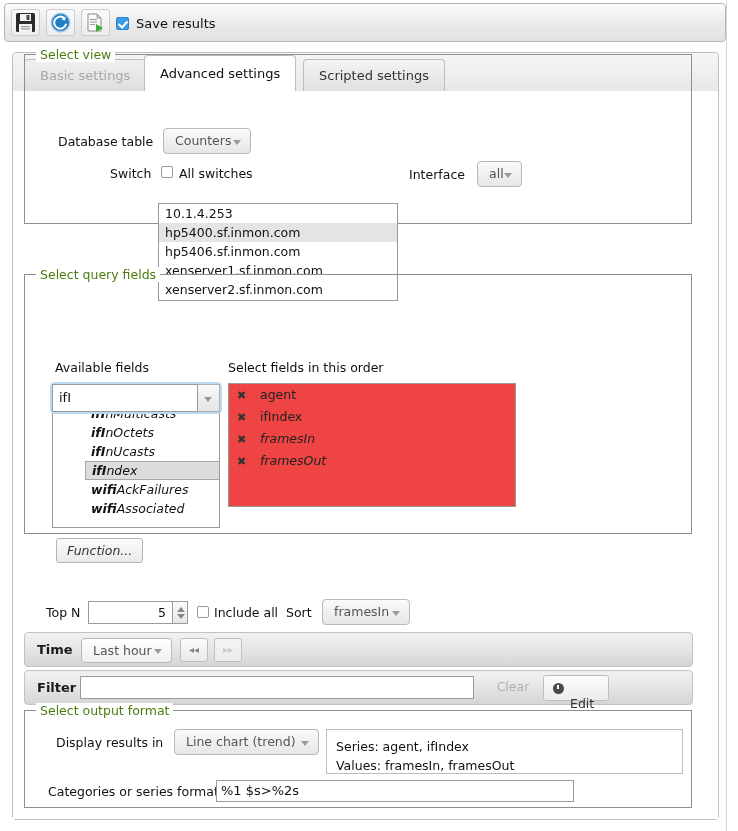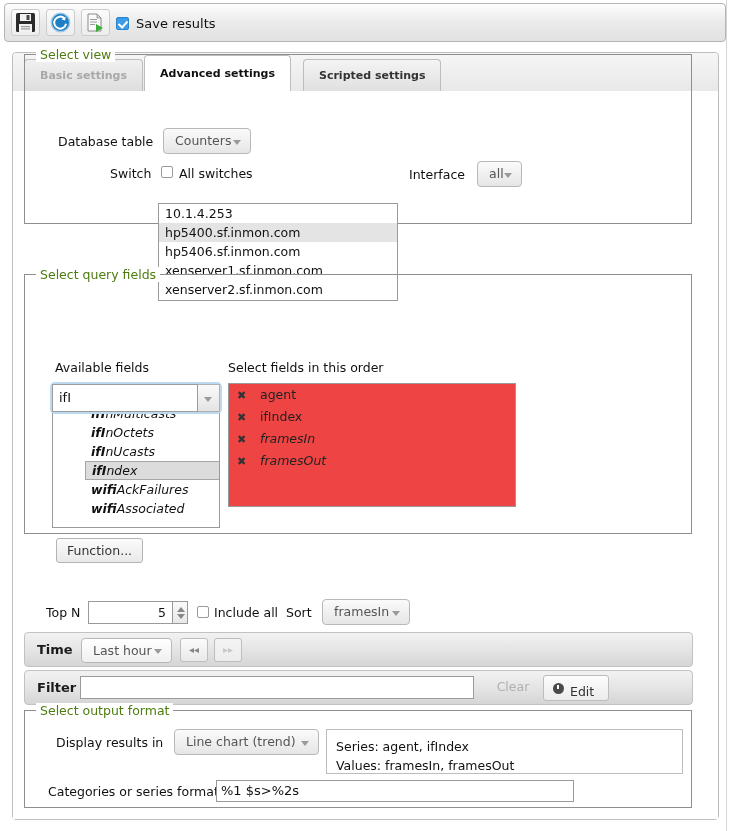--- a/index.html
+++ b/index.html
@@ -89,27 +89,26 @@
     background: linear-gradient(to bottom, #f6f6f6, #e8e8e8);
     border-bottom: 1px solid #bdbdbd;
     border-radius: 4px 4px 0 0;
   }
   .tab {
     position: absolute;
     top: 6px;
     height: 32px;
     line-height: 31px;
     padding: 0 15px;
-    font-size: 11px;
+    font-size: 13px;
     border: 1px solid #bdbdbd;
     border-bottom: none;
     border-radius: 4px 4px 0 0;
     box-sizing: border-box;
     white-space: nowrap;
-    font-weight: bold;
   }
   .tab.inactive {
     background: linear-gradient(to bottom, #f4f4f4, #e0e0e0);
     color: #333333;
   }
   .tab.disabled {
     background: linear-gradient(to bottom, #f0f0f0, #dedede);
     color: #a8a8a8;
   }
   .tab.active {
@@ -427,21 +426,21 @@
     border-radius: 50%;
     background: #4a4a4a;
   }
   .editbtn .dot:after {
     content: "";
     position: absolute;
     left: 4px; top: 2px;
     width: 2px; height: 4px;
     background: #ffffff;
   }
-  .editbtn .txt { position: absolute; left: 26px; top: 4px; }
+  .editbtn .txt { position: absolute; left: 26px; top: 16px; }
 
   .infobox {
     position: absolute;
     border: 1px solid #bdbdbd;
     background: #ffffff;
     box-sizing: border-box;
     font-size: 12.5px;
     color: #111111;
     padding: 7px 9px;
     line-height: 19px;
@@ -588,21 +587,21 @@
     <div class="ol-row">
       <span class="ol-x">✖</span>
       <span class="ol-name value">framesIn</span>
     </div>
     <div class="ol-row">
       <span class="ol-x">✖</span>
       <span class="ol-name value">framesOut</span>
     </div>
   </div>
 
-  <div class="btn" style="left:56px; top:538px;">Function...</div>
+  <div class="btn" style="left:56px; top:538px;font-style:italic;">Function...</div>
 
   <div class="lbl" style="left:46px; top:605px;">Top N</div>
   <div class="spin">
     <span class="val">5</span>
   </div>
   <div class="spinbtns">
     <span class="up"></span>
     <span class="dn"></span>
   </div>
   <div class="chk" style="left:197px; top:606px;"></div>

